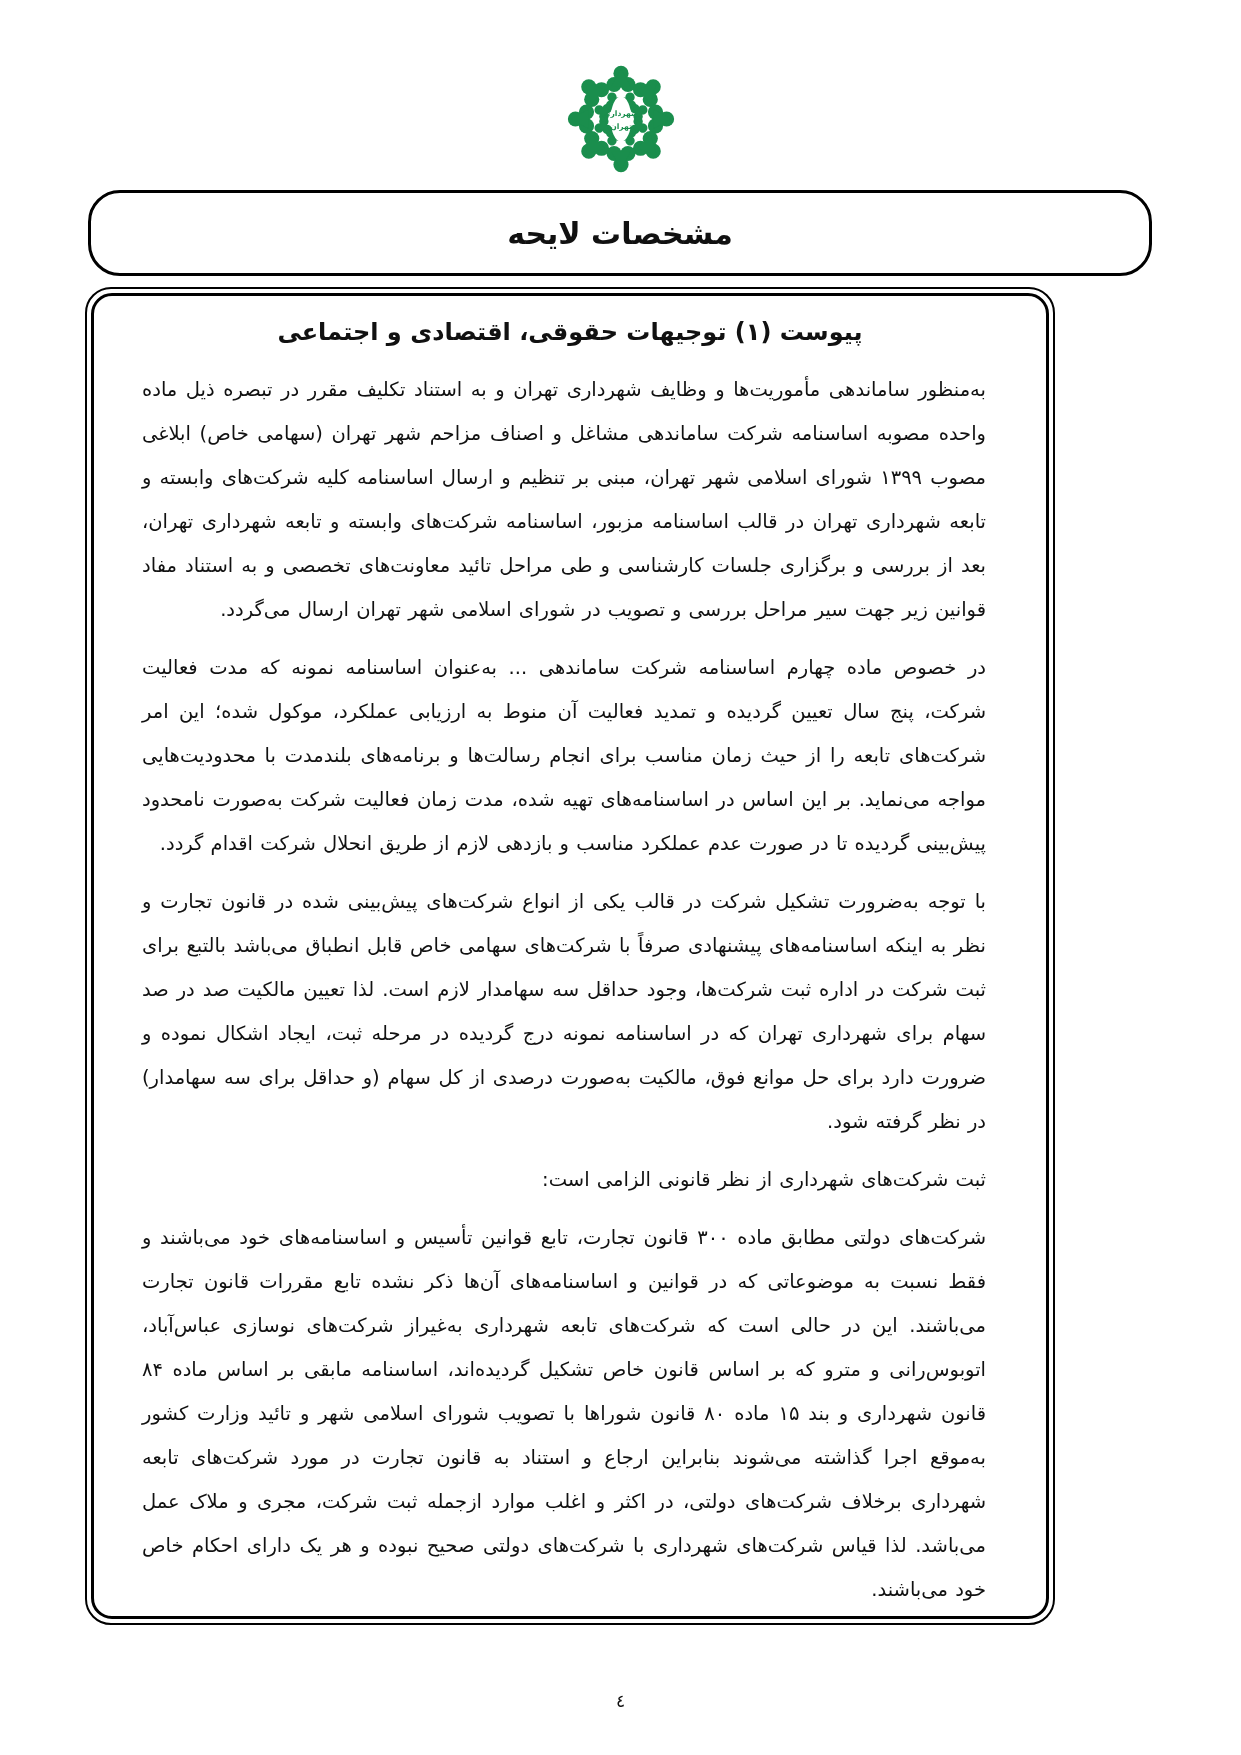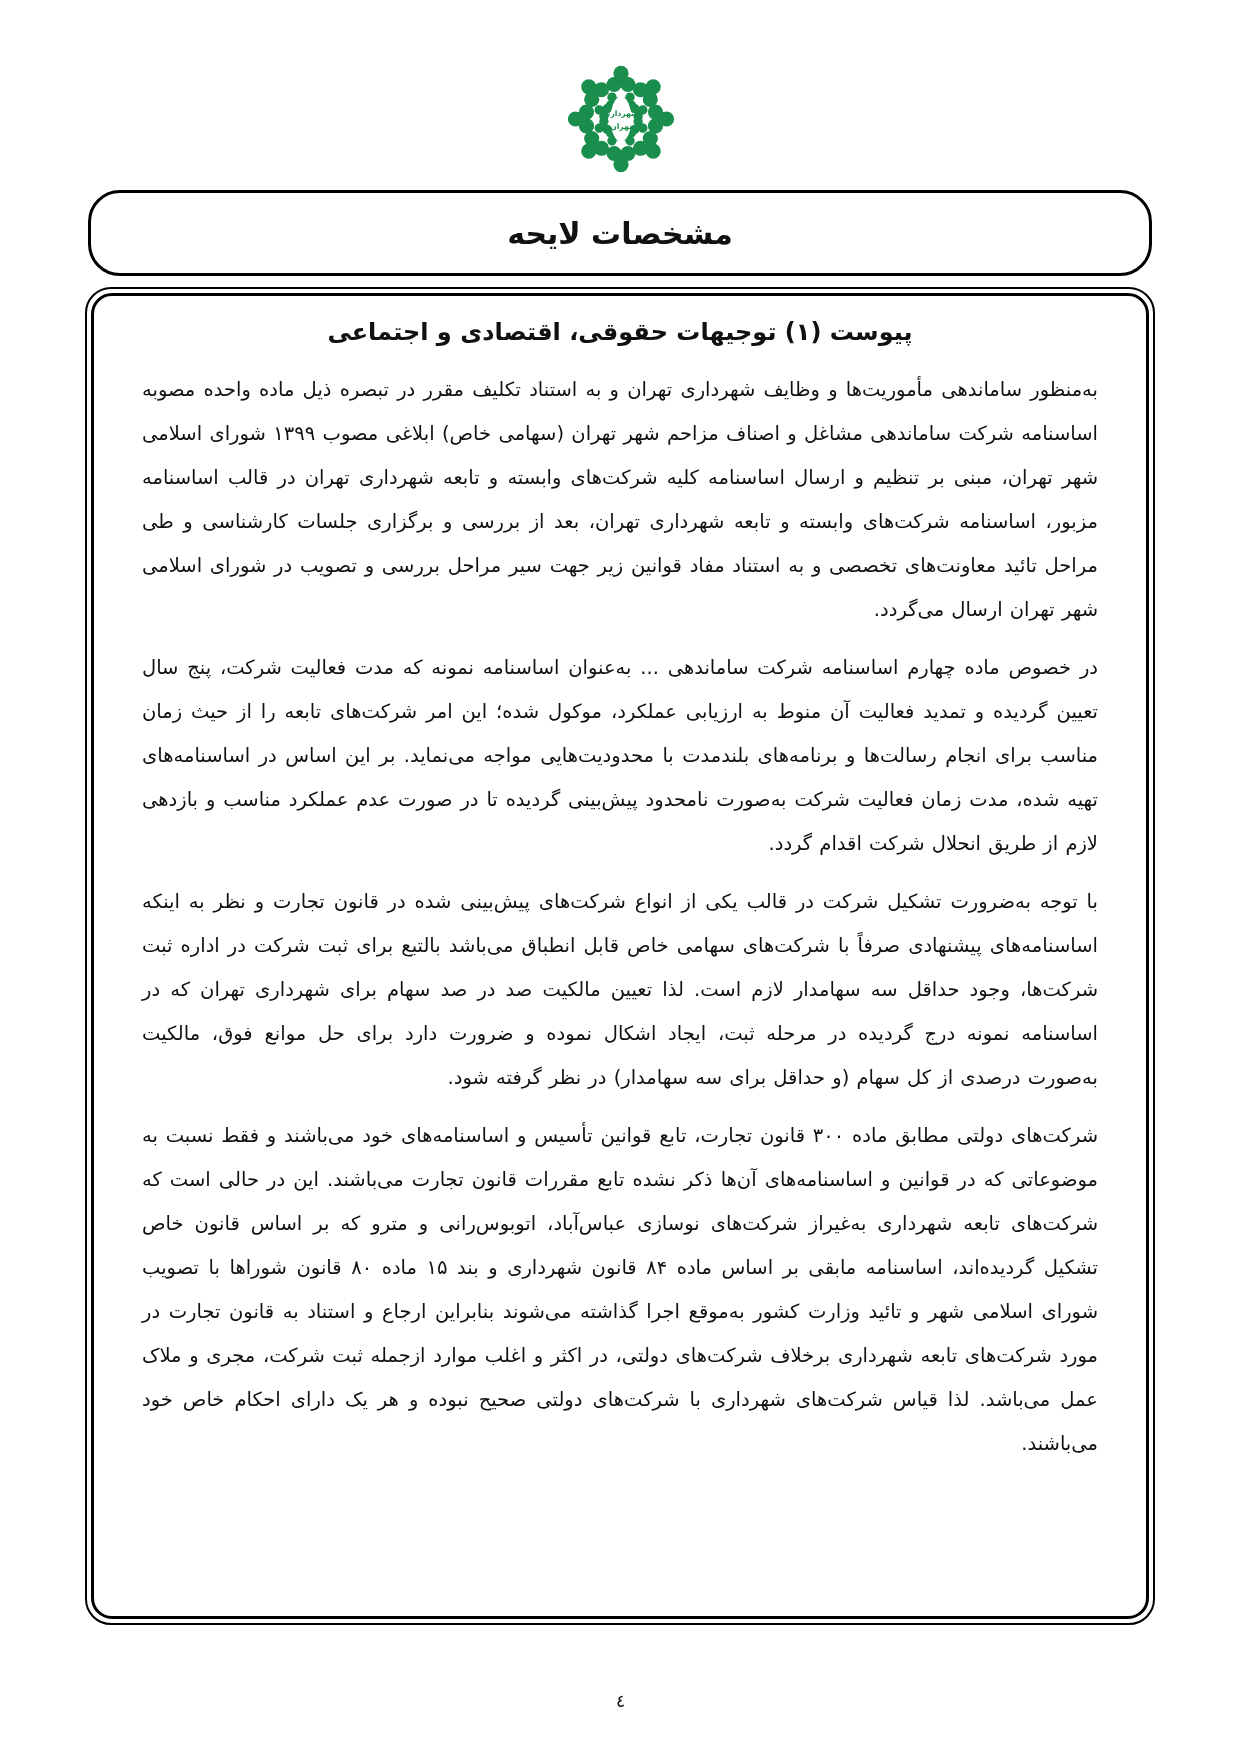--- a/index.html
+++ b/index.html
@@ -48,21 +48,21 @@
   .title-box .doc-title {
     margin: 0;
     font-size: 30px;
     font-weight: 700;
     letter-spacing: 0;
   }
   .main-box {
     position: absolute;
     top: 287px;
     left: 85px;
-    width: 1070px;
+    width: 970px;
     height: 1338px;
     border: 2px solid #000000;
     border-radius: 26px;
     box-sizing: border-box;
     padding: 4px;
     background: #ffffff;
   }
   .main-box-inner {
     width: 100%;
     height: 100%;
@@ -78,21 +78,21 @@
     font-size: 24px;
     font-weight: 700;
   }
   .sub-heading {
     margin: 40px 0 0 0;
     text-align: right;
     font-size: 24px;
     font-weight: 700;
   }
   .body-text p {
-    margin: 14px 0 0 0;
+    margin: 14px 12px 0 0;
     font-size: 19.5px;
     line-height: 44px;
     text-align: justify;
     word-spacing: 1px;
   }
   .body-text p:first-of-type {
     margin-top: 22px;
   }
   .page-number {
     position: absolute;
@@ -155,20 +155,21 @@
   <div class="main-box">
     <div class="main-box-inner">
 
       <h2 class="center-heading">پیوست (۱) توجیهات حقوقی، اقتصادی و اجتماعی</h2>
 
 
       <div class="body-text">
         <p>به‌منظور ساماندهی مأموریت‌ها و وظایف شهرداری تهران و به استناد تکلیف مقرر در تبصره ذیل ماده واحده مصوبه اساسنامه شرکت ساماندهی مشاغل و اصناف مزاحم شهر تهران (سهامی خاص) ابلاغی مصوب ۱۳۹۹ شورای اسلامی شهر تهران، مبنی بر تنظیم و ارسال اساسنامه کلیه شرکت‌های وابسته و تابعه شهرداری تهران در قالب اساسنامه مزبور، اساسنامه شرکت‌های وابسته و تابعه شهرداری تهران، بعد از بررسی و برگزاری جلسات کارشناسی و طی مراحل تائید معاونت‌های تخصصی و به استناد مفاد قوانین زیر جهت سیر مراحل بررسی و تصویب در شورای اسلامی شهر تهران ارسال می‌گردد.</p>
         <p>در خصوص ماده چهارم اساسنامه شرکت ساماندهی ... به‌عنوان اساسنامه نمونه که مدت فعالیت شرکت، پنج سال تعیین گردیده و تمدید فعالیت آن منوط به ارزیابی عملکرد، موکول شده؛ این امر شرکت‌های تابعه را از حیث زمان مناسب برای انجام رسالت‌ها و برنامه‌های بلندمدت با محدودیت‌هایی مواجه می‌نماید. بر این اساس در اساسنامه‌های تهیه شده، مدت زمان فعالیت شرکت به‌صورت نامحدود پیش‌بینی گردیده تا در صورت عدم عملکرد مناسب و بازدهی لازم از طریق انحلال شرکت اقدام گردد.</p>
         <p>با توجه به‌ضرورت تشکیل شرکت در قالب یکی از انواع شرکت‌های پیش‌بینی شده در قانون تجارت و نظر به اینکه اساسنامه‌های پیشنهادی صرفاً با شرکت‌های سهامی خاص قابل انطباق می‌باشد بالتبع برای ثبت شرکت در اداره ثبت شرکت‌ها، وجود حداقل سه سهامدار لازم است. لذا تعیین مالکیت صد در صد سهام برای شهرداری تهران که در اساسنامه نمونه درج گردیده در مرحله ثبت، ایجاد اشکال نموده و ضرورت دارد برای حل موانع فوق، مالکیت به‌صورت درصدی از کل سهام (و حداقل برای سه سهامدار) در نظر گرفته شود.</p>
+        <p>ثبت شرکت‌های شهرداری از نظر قانونی الزامی است:</p>
         <p>شرکت‌های دولتی مطابق ماده ۳۰۰ قانون تجارت، تابع قوانین تأسیس و اساسنامه‌های خود می‌باشند و فقط نسبت به موضوعاتی که در قوانین و اساسنامه‌های آن‌ها ذکر نشده تابع مقررات قانون تجارت می‌باشند. این در حالی است که شرکت‌های تابعه شهرداری به‌غیراز شرکت‌های نوسازی عباس‌آباد، اتوبوس‌رانی و مترو که بر اساس قانون خاص تشکیل گردیده‌اند، اساسنامه مابقی بر اساس ماده ۸۴ قانون شهرداری و بند ۱۵ ماده ۸۰ قانون شوراها با تصویب شورای اسلامی شهر و تائید وزارت کشور به‌موقع اجرا گذاشته می‌شوند بنابراین ارجاع و استناد به قانون تجارت در مورد شرکت‌های تابعه شهرداری برخلاف شرکت‌های دولتی، در اکثر و اغلب موارد ازجمله ثبت شرکت، مجری و ملاک عمل می‌باشد. لذا قیاس شرکت‌های شهرداری با شرکت‌های دولتی صحیح نبوده و هر یک دارای احکام خاص خود می‌باشند.</p>
       </div>
 
     </div>
   </div>
 
   <div class="page-number">٤</div>
 
 </div>
 

